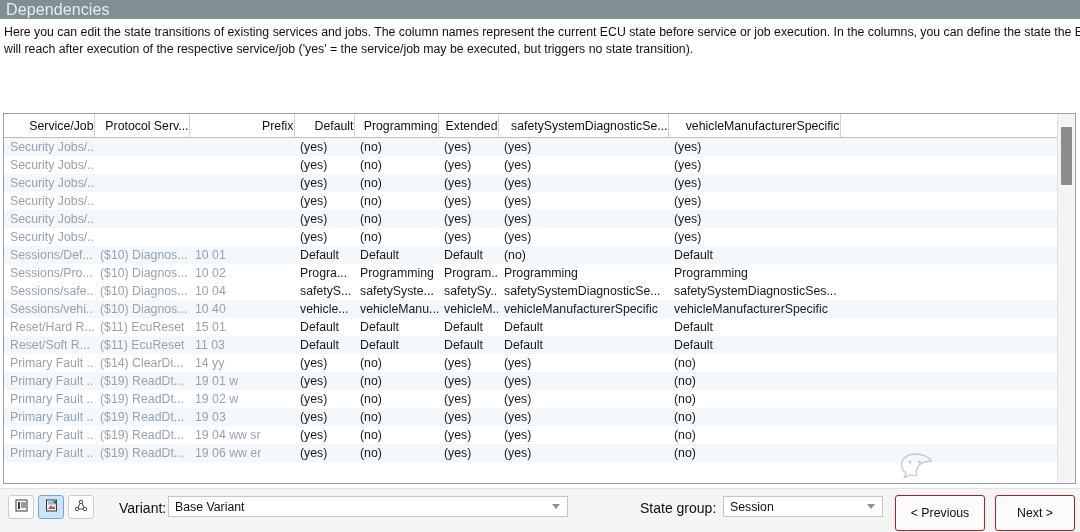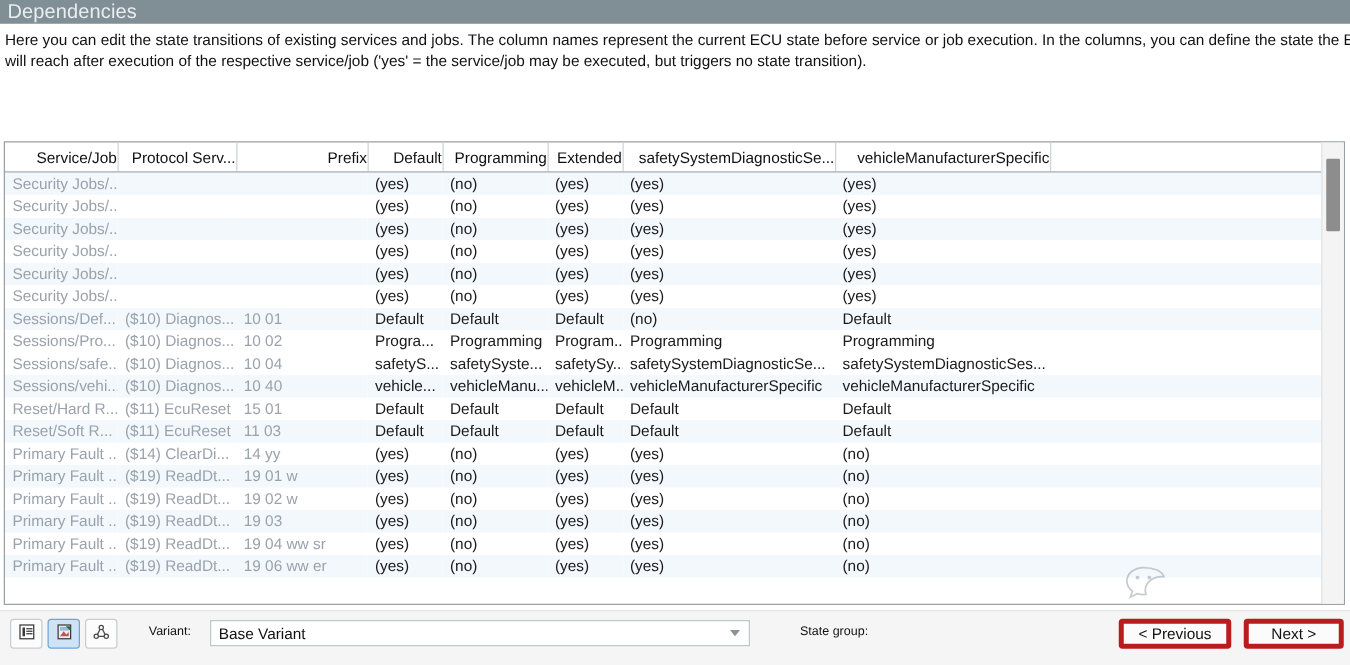--- a/index.html
+++ b/index.html
@@ -59,33 +59,33 @@
     position:absolute;left:0;top:488px;width:1080px;height:44px;
     background:#f5f5f5;border-top:1px solid #e3e3e3;
   }
   .btnrow{position:absolute;left:8px;top:6px;display:flex;gap:4px;}
   .tbtn{
     width:26px;height:24px;border:1px solid #c8cdd2;border-radius:3px;
     background:#fcfcfc;display:flex;align-items:center;justify-content:center;
     box-sizing:border-box;
   }
   .tbtn.active{background:#cfe3f7;border-color:#6ca6dd;}
-  .lbl{position:absolute;font-size:10px;color:#111;}
+  .lbl{position:absolute;font-size:14px;color:#111;}
   .combo{
     position:absolute;height:21px;background:#fff;border:1px solid #c3c7cb;
     box-sizing:border-box;display:flex;align-items:center;
     padding-left:6px;font-size:12.3px;color:#111;
   }
   .combo .caret{
     position:absolute;right:7px;top:7px;width:0;height:0;
     border-left:4px solid transparent;border-right:4px solid transparent;
     border-top:5px solid #8a9199;
   }
   .navbtn{
-    position:absolute;height:24px;border:4px solid #b91c1c;border-radius:3px;
+    position:absolute;height:36px;border:1px solid #b91c1c;border-radius:3px;
     background:#fbfbfb;font-size:12.3px;color:#111;
     display:flex;align-items:center;justify-content:center;box-sizing:border-box;
   }
   
   .watermark{
     position:absolute;left:900px;top:443px;width:180px;height:52px;
     pointer-events:none;opacity:.42;color:#7d8691;
     display:flex;align-items:center;gap:4px;
   }
   .wm-text{font-size:27px;font-family:"DejaVu Sans",sans-serif;letter-spacing:0px;line-height:1;}
@@ -368,26 +368,30 @@
           <circle cx="11" cy="10" r="1.7" fill="none" stroke="#4a4a4a"></circle>
           <line x1="6" y1="4.4" x2="4" y2="8.5" stroke="#4a4a4a"></line>
           <line x1="8" y1="4.4" x2="10" y2="8.5" stroke="#4a4a4a"></line>
           <line x1="4.7" y1="10" x2="9.3" y2="10" stroke="#4a4a4a"></line>
         </svg>
       </span>
     </div>
   </div>
 
   <span class="lbl" style="left:119px;top:11px;">Variant:</span>
-  <div class="combo" style="left:168px;top:7px;width:432px;">
+  <div class="combo" style="left:168px;top:7px;width:400px;">
     <span>Base Variant</span>
     <span class="caret"></span>
   </div>
 
   <span class="lbl" style="left:640px;top:11px;">State group:</span>
+  <div class="combo" style="left:723px;top:7px;width:160px;">
+    <span>Session</span>
+    <span class="caret"></span>
+  </div>
 
   <div class="navbtn" style="left:895px;top:6px;width:90px;">
     <span>&lt; Previous</span>
   </div>
   <div class="navbtn" style="left:995px;top:6px;width:80px;">
     <span>Next &gt;</span>
   </div>
 </div>
 
 <div class="watermark">

